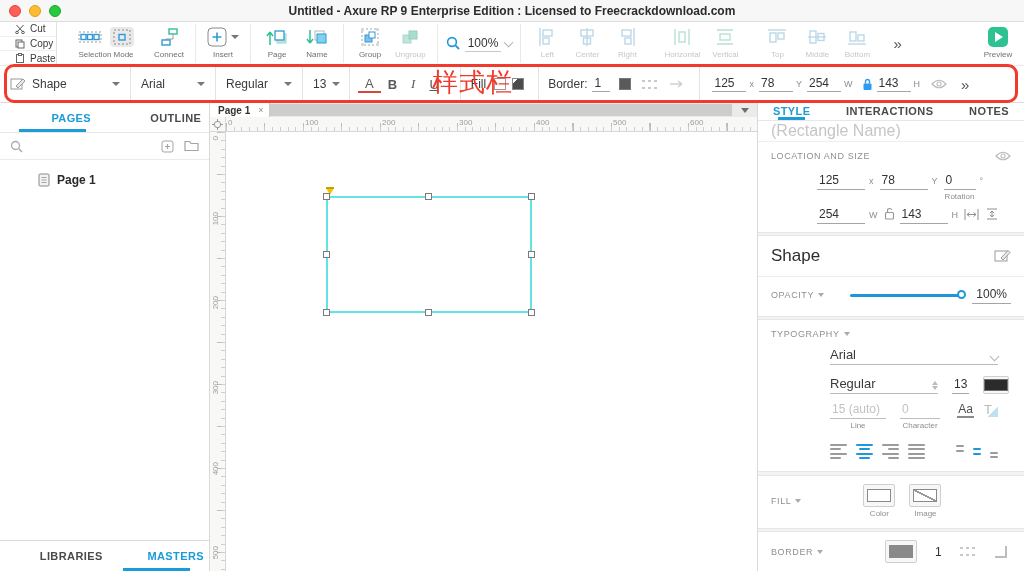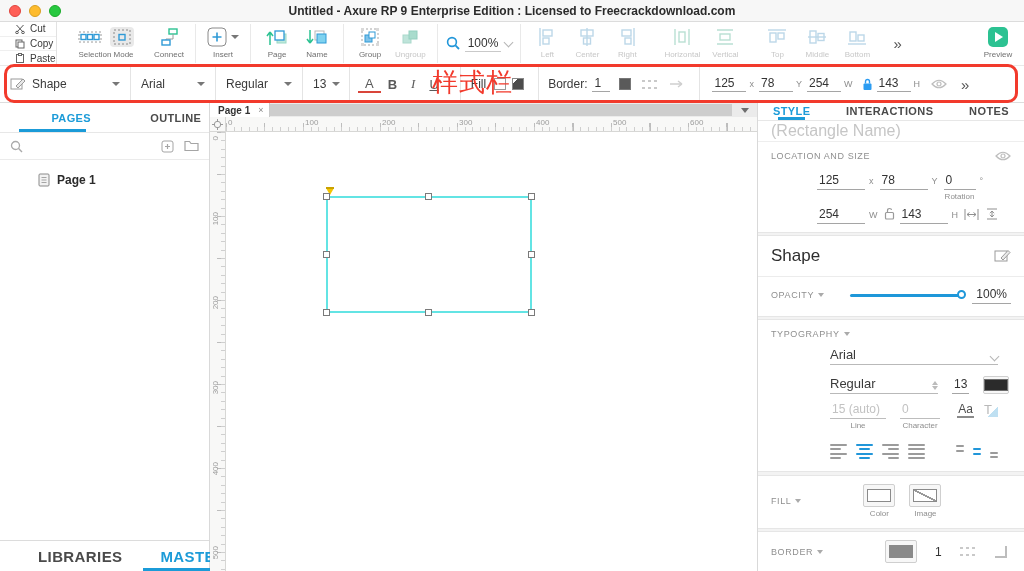--- a/index.html
+++ b/index.html
@@ -70,21 +70,21 @@
   .ptab { display:flex; align-items:center; justify-content:center; font-size:11px; font-weight:700; letter-spacing:.4px; color:#4a4a4a; flex:1; position:relative;padding-left:38px; }
   .ptab.active { color:#1b9bd8; }
   .ptab.active::after { content:""; position:absolute; bottom:0; left:18%; right:18%; height:3px; background:#1b9bd8; }
   .lp-search { height:27px; display:flex; align-items:center; padding:0 10px; border-bottom:1px solid #ebebeb; gap:6px; }
   .lp-search input { flex:1; border:none; outline:none; font-size:11px; min-width:0; }
   .lp-search .right-icons { display:flex; gap:10px; align-items:center; }
   .lp-tree { flex:1; padding-top:13px; }
   .tree-item { display:flex; align-items:center; gap:7px; padding-left:38px; }
   .tree-item .tree-lbl { font-size:12px; font-weight:700; color:#2b2b2b; }
   .lp-bottom { height:31px; border-top:1px solid #dcdcdc; display:flex; align-items:stretch; }
-  .lp-bottom .ptab { font-size:15px; }
+  .lp-bottom .ptab { font-size:11px; }
 
   
   .canvas-area { flex:1; position:relative; background:#fff; overflow:hidden; }
   .tab-strip { position:absolute; top:0; left:0; right:0; height:14px; background:#ebebeb; }
   .page-tab { position:absolute; left:0; top:0; width:60px; height:14px; background:#fff; border-right:1px solid #c9c9c9; display:flex; align-items:center; gap:8px; padding-left:8px; }
   .page-tab .pt-lbl { font-size:10px; font-weight:700; color:#333; }
   .page-tab .pt-close { font-size:9px; color:#8a8a8a; line-height:1; }
   .strip-thumb { position:absolute; left:60px; top:1px; width:462px; height:12px; background:#cdcdcd; }
   .strip-caret { position:absolute; right:8px; top:5px; width:0; height:0; border-left:4px solid transparent; border-right:4px solid transparent; border-top:5px solid #6e6e6e; }
   .ruler-corner { position:absolute; top:14px; left:0; width:16px; height:15px; background:#f8f8f7; border-right:1px solid #d7d7d5; border-bottom:1px solid #d7d7d5; display:flex; align-items:center; justify-content:center; }

